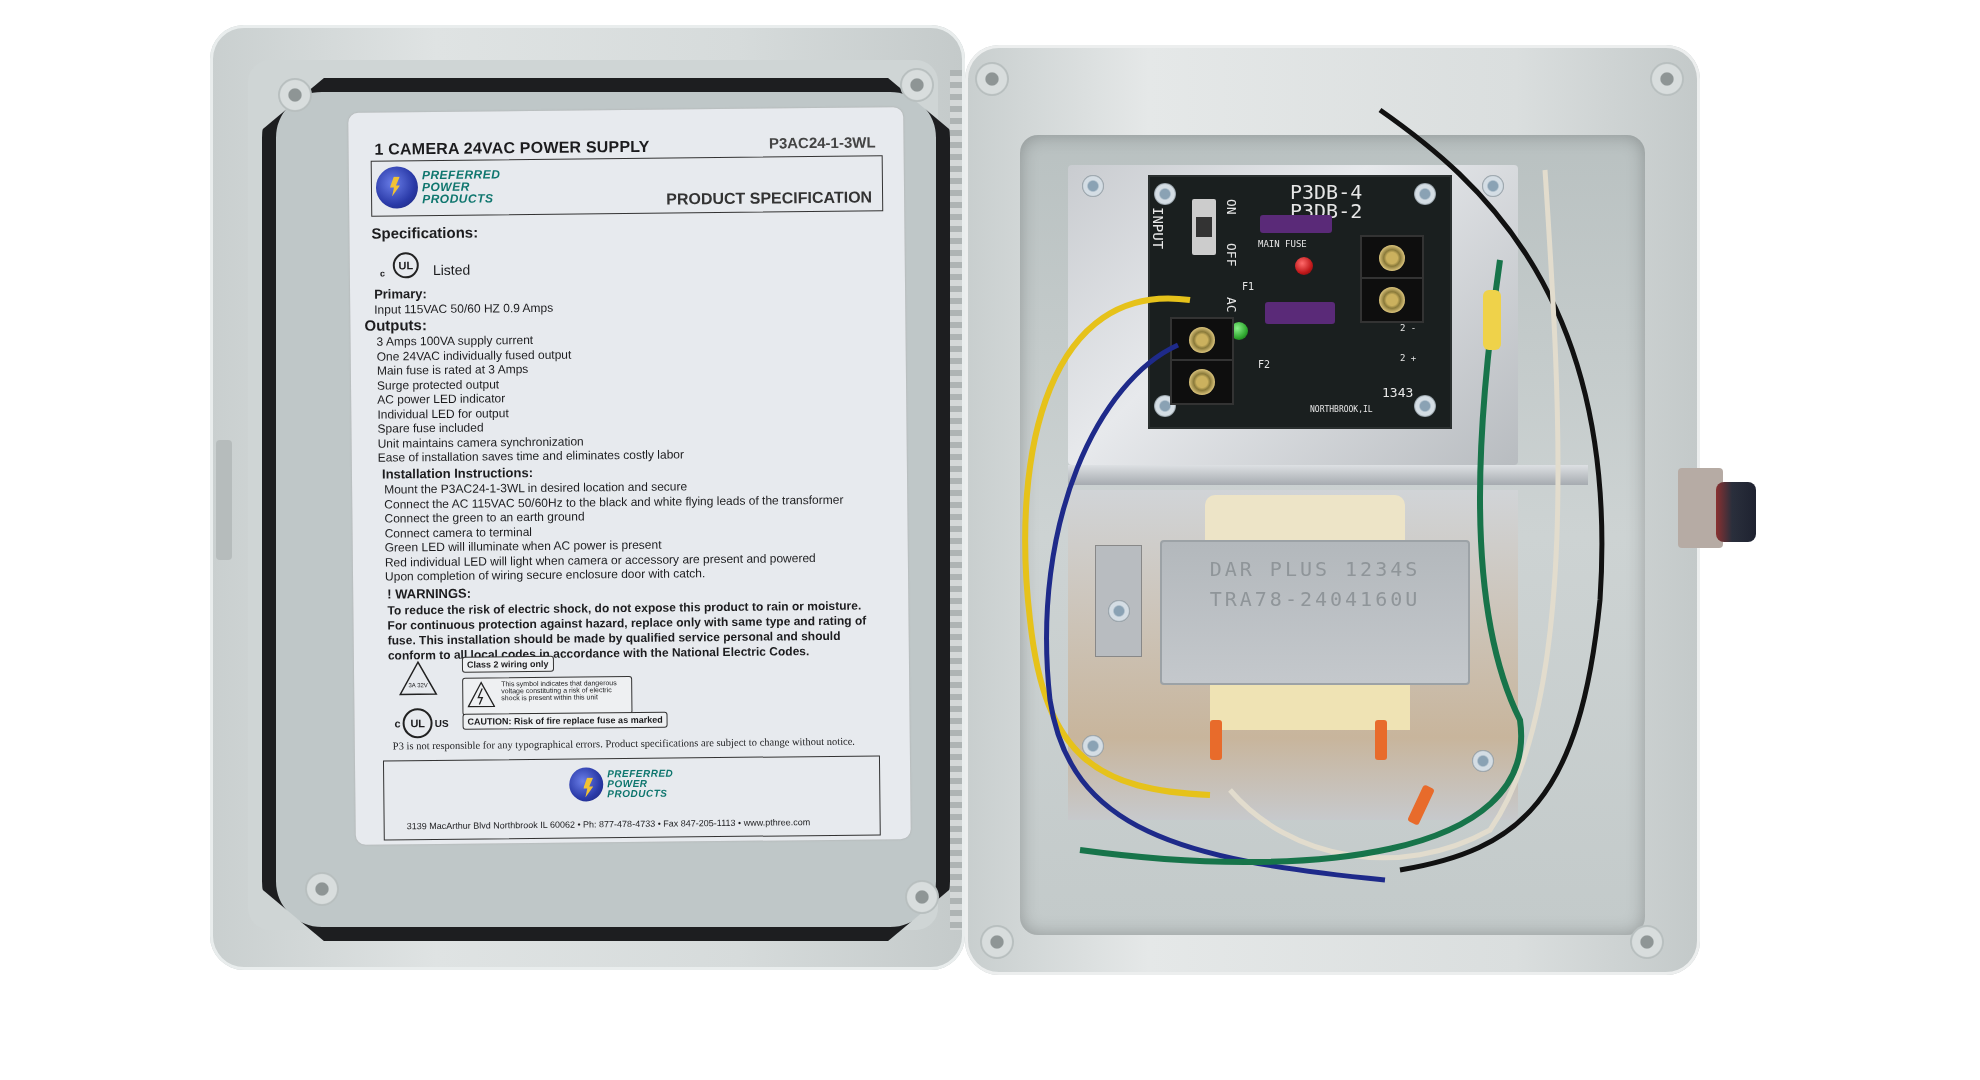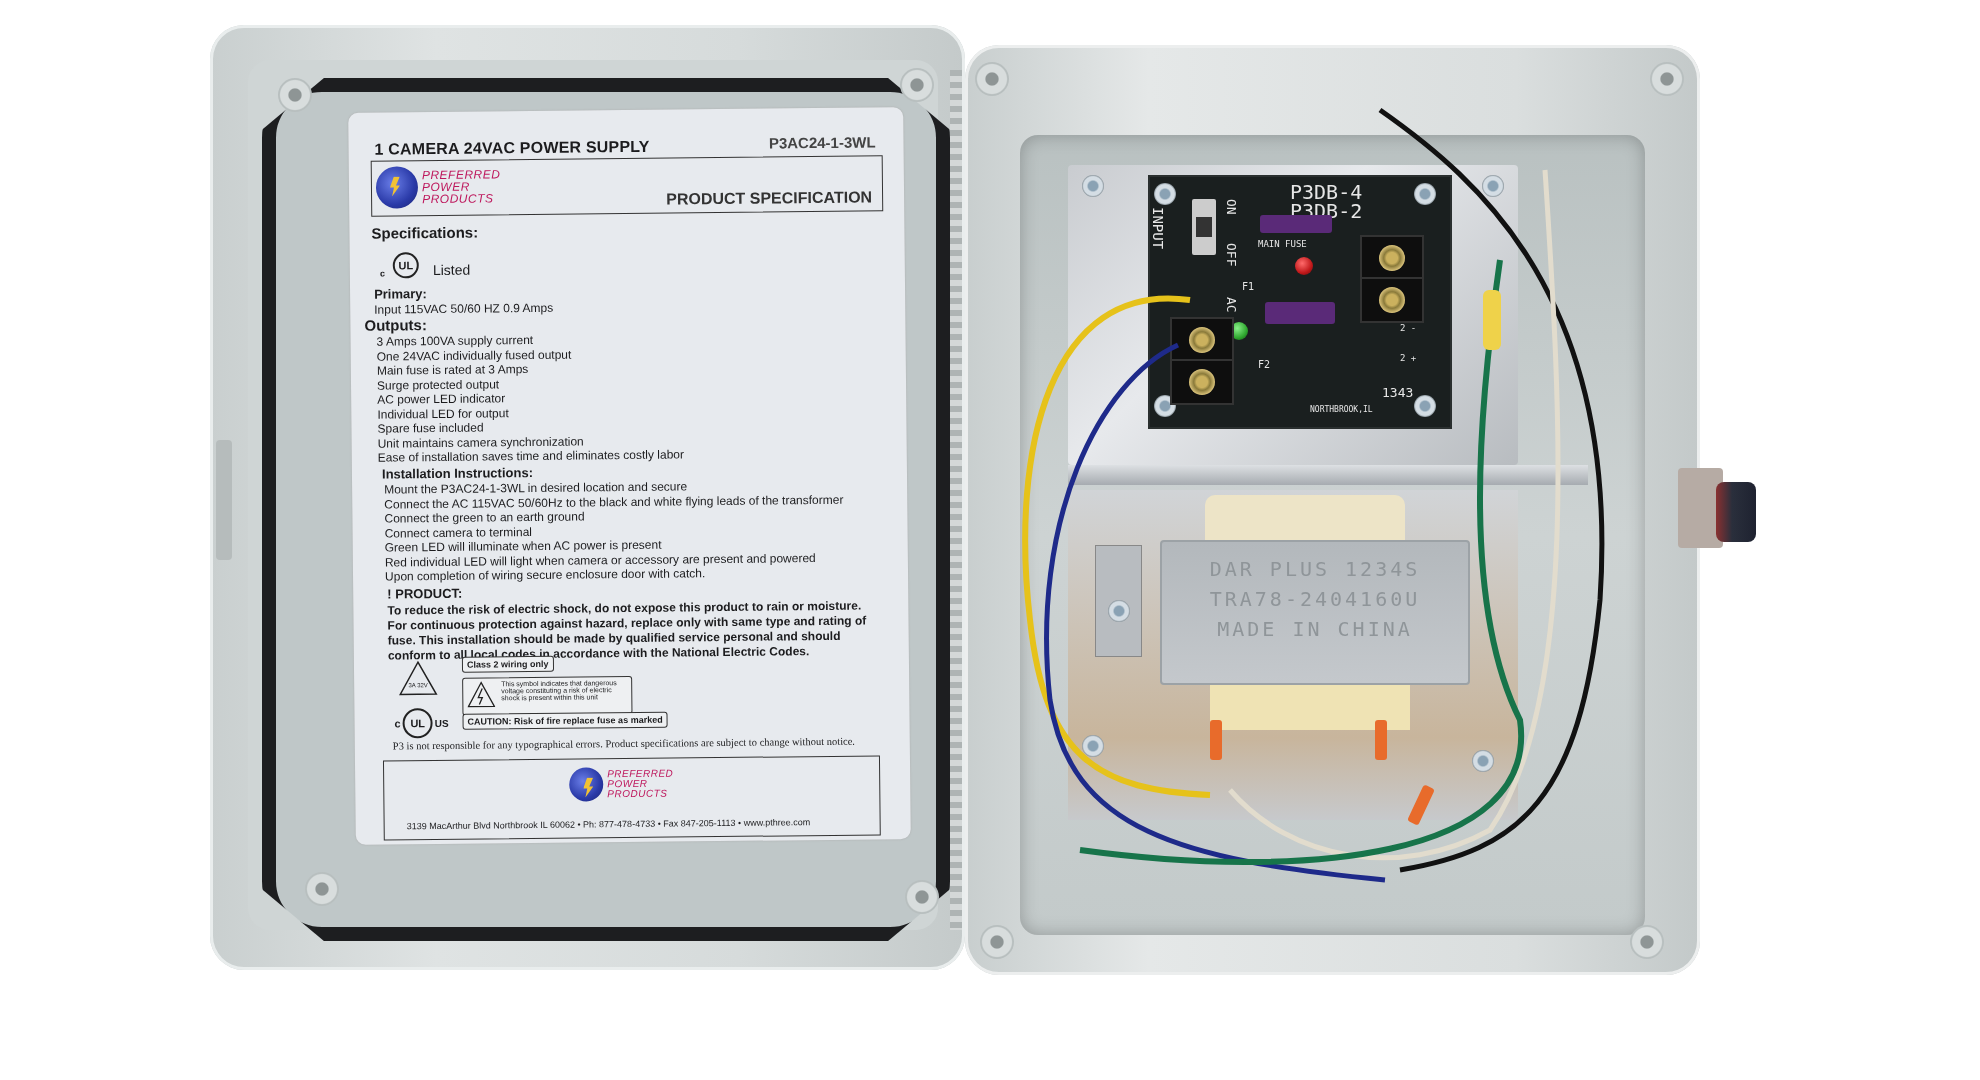--- a/index.html
+++ b/index.html
@@ -10,21 +10,21 @@
   .lid-inner{left:248px;top:60px;width:690px;height:870px;background:#cfd5d5;border-radius:22px;}
   .gasket{left:262px;top:78px;width:660px;height:835px;border:14px solid #1d1e20;border-radius:60px;clip-path:polygon(9% 0,91% 0,100% 6%,100% 94%,91% 100%,9% 100%,0 94%,0 6%);background:#bfc7c8;}
   .screw-lid{width:34px;height:34px;border-radius:50%;background:radial-gradient(circle,#8e9595 0 25%,#d8dddd 30% 60%,#b8bfbf 65%);}
   
   .label{left:352px;top:110px;width:555px;height:732px;background:#e7eaee;border-radius:10px;box-shadow:0 0 2px #aaa;transform:rotate(-0.6deg);color:#1c1c1e;}
   .lbl-title{left:26px;top:28px;font-size:16px;font-weight:bold;letter-spacing:.2px;}
   .lbl-model{right:28px;top:26px;font-size:15px;font-weight:bold;color:#444;}
   .lbl-hdrbox{left:22px;top:48px;width:510px;height:54px;border:1.5px solid #333;}
   .logo-ball{width:42px;height:42px;border-radius:50%;background:radial-gradient(circle at 40% 40%,#6a7ee8,#2a3aa8 60%,#1a2270);position:relative;}
   .logo-ball::after{content:"";position:absolute;left:14px;top:10px;width:10px;height:20px;background:#f1c233;clip-path:polygon(40% 0,100% 0,60% 45%,100% 45%,20% 100%,40% 55%,0 55%);}
-  .logo-txt{font-size:12px;font-weight:400;font-style:italic;color:#be185d;line-height:12px;text-transform:uppercase;letter-spacing:.5px;}
+  .logo-txt{font-size:12px;font-weight:700;font-style:italic;color:#0f766e;line-height:12px;text-transform:uppercase;letter-spacing:.5px;}
   .lbl-prodspec{right:10px;bottom:4px;font-size:16px;font-weight:bold;color:#333;}
   .lbl-section{font-size:15px;font-weight:bold;}
   .lbl-line{font-size:12px;line-height:14.5px;white-space:nowrap;}
   .lbl-warn{font-size:12px;font-weight:bold;line-height:15px;}
   .ul-mark{width:22px;height:22px;border:2px solid #222;border-radius:50%;font-size:11px;font-weight:bold;text-align:center;line-height:22px;}
   .sm-box{border:1.5px solid #333;border-radius:3px;font-size:9px;font-weight:bold;padding:2px 4px;background:#eef0f2;}
   .disclaimer{font-family:"Liberation Serif",serif;font-size:10.5px;white-space:nowrap;}
   .footer-box{left:28px;top:600px;width:495px;height:78px;border:1.5px solid #333;}
   .footer-addr{font-size:9px;white-space:nowrap;}
   
@@ -105,21 +105,21 @@
   <div class="abs" style="left:32px;top:370px">
     <div class="lbl-line">Mount the P3AC24-1-3WL in desired location and secure</div>
     <div class="lbl-line">Connect the AC 115VAC 50/60Hz to the black and white flying leads of the transformer</div>
     <div class="lbl-line">Connect the green to an earth ground</div>
     <div class="lbl-line">Connect camera to terminal</div>
     <div class="lbl-line">Green LED will illuminate when AC power is present</div>
     <div class="lbl-line">Red individual LED will light when camera or accessory are present and powered</div>
     <div class="lbl-line">Upon completion of wiring secure enclosure door with catch.</div>
   </div>
 
-  <div class="abs lbl-section" style="left:34px;top:474px;font-size:13px">! PRODUCT:</div>
+  <div class="abs lbl-section" style="left:34px;top:474px;font-size:13px">! WARNINGS:</div>
   <div class="abs" style="left:34px;top:491px">
     <div class="lbl-warn">To reduce the risk of electric shock, do not expose this product to rain or moisture.</div>
     <div class="lbl-warn">For continuous protection against hazard, replace only with same type and rating of</div>
     <div class="lbl-warn">fuse.  This installation should be made by qualified service personal and should</div>
     <div class="lbl-warn">conform to all local codes in accordance with the National Electric Codes.</div>
   </div>
 
   <div class="abs" style="left:44px;top:548px;width:40px;height:36px">
     <svg width="40" height="36">
         <polygon points="20,2 38,34 2,34" fill="none" stroke="#222" stroke-width="1.5"></polygon>
@@ -214,21 +214,20 @@
 <div class="abs shelf"></div>
 <div class="abs plate"></div>
 <div class="abs ear"></div>
 <div class="abs screw" style="left:1108px;top:600px"></div>
 <div class="abs screw" style="left:1082px;top:735px"></div>
 <div class="abs screw" style="left:1472px;top:750px"></div>
 <div class="abs xfmr-core"></div>
 <div class="abs xfmr">
   <div>DAR PLUS 1234S</div>
   <div>TRA78-2404160U</div>
-  <div>MADE IN CHINA</div>
 </div>
 <div class="abs xfmr-bobbin"></div>
 <div class="abs spade" style="left:1210px;top:720px"></div>
 <div class="abs spade" style="left:1375px;top:720px"></div>
 <div class="abs spade" style="left:1415px;top:785px;transform:rotate(25deg)"></div>
 
 <svg class="wires" width="1980" height="1080">
   <path d="M1190 300 C1050 280 1010 450 1030 620 C1045 760 1100 790 1210 795" stroke="#e6c21a" stroke-width="6" fill="none"></path>
   <path d="M1178 345 C1100 380 1030 520 1050 700 C1070 830 1180 860 1385 880" stroke="#1e2a8a" stroke-width="5" fill="none"></path>
   <path d="M1380 110 C1480 180 1620 300 1600 600 C1580 800 1520 850 1400 870" stroke="#111" stroke-width="5" fill="none"></path>

